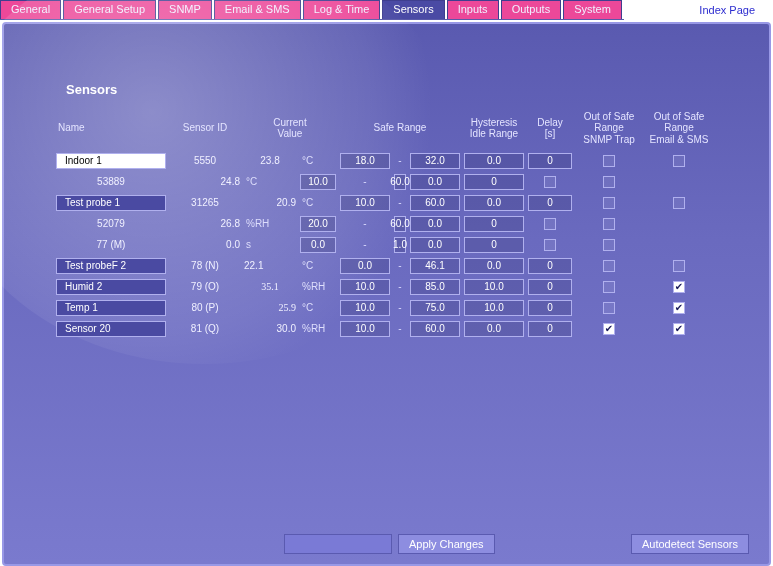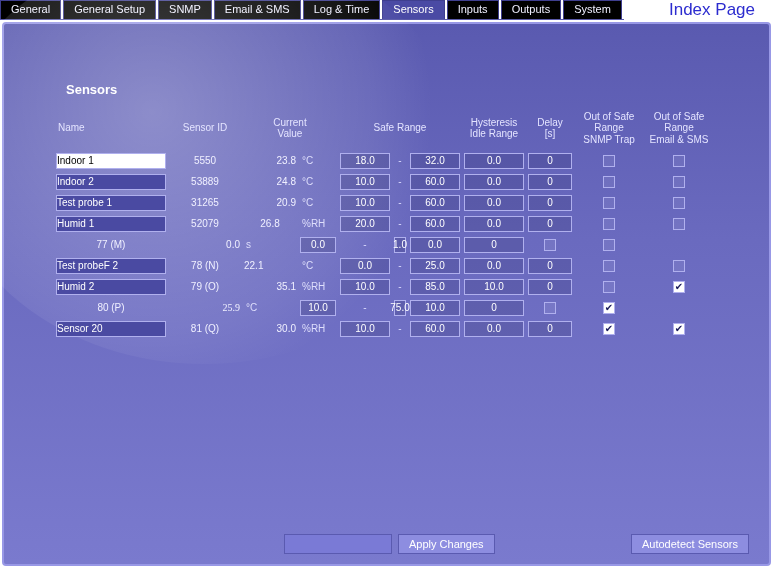--- a/index.html
+++ b/index.html
@@ -15,35 +15,35 @@
     display: flex;
     align-items: center;
     height: 20px;
     background: #fff;
   }
   .tabstrip { display: flex; height: 20px; border-bottom: 1px solid #5a5aa9; }
   .tab {
     padding: 2px 10px;
     font-size: 11px;
     color: #f0f0ff;
-    background: #000000;
+    background: #ec4899;
     border: 1px solid #3f3f8f;
     border-bottom: none;
     margin-right: 2px;
     cursor: pointer;
   }
   .tab.active {
     background: #4a4aa4;
     color: #ffffff;
   }
   .index-link {
     margin-left: auto;
     margin-right: 18px;
     color: #2c2ccf;
-    font-size: 17px;
+    font-size: 11px;
     cursor: pointer;
   }
   .panel-outer {
     position: relative;
     margin: 2px;
     width: 769px;
     height: 544px;
     background: linear-gradient(180deg, #5a5ab0 0%, #6a6abf 40%, #7a7ace 100%);
     border: 2px solid #9898e6;
     border-radius: 4px;
@@ -92,21 +92,21 @@
   .cell-input, .cell-box, .name-box {
     background: rgba(20,20,70,0.16);
     border: 1px solid #b0b0ee;
     color: #fff;
     font-size: 10px;
     height: 16px;
     text-align: center;
     display: flex; align-items: center; justify-content: center;
     width: 100%;
   }
-  .name-box { justify-content: flex-start; padding: 0 0; background: #4a4aa2; }
+  .name-box { justify-content: flex-start; padding: 0 8px; background: #4a4aa2; }
   .name-box.inverse { background: #fff; color: #000; }
   .sid, .cv { color: #f0f0ff; text-align: center; width: 100%; }
   .dash { color: #dadaff; text-align: center; }
   .chk {
     width: 12px; height: 12px;
     border: 1px solid #b0b0ee;
     background: rgba(255,255,255,0.07);
     display: flex; align-items: center; justify-content: center;
     cursor: pointer;
   }
@@ -180,21 +180,21 @@
     </div>
     <div id="rows">
         <div class="row">
           <div class="left">
             <div class="name-box inverse">Indoor 1</div>
           </div>
           <div>
             <span class="sid">5550</span>
           </div>
           <div>
-            <span class="cv" style="text-align:right;display:block;width:100%;">23.8</span>
+            <span class="cv" style="text-align:center;display:block;width:100%;">23.8</span>
           </div>
           <div class="unit">°C</div>
           <div>
             <div class="cell-box">18.0</div>
           </div>
           <div class="dash">-</div>
           <div>
             <div class="cell-box">32.0</div>
           </div>
           <div>
@@ -204,23 +204,20 @@
             <div class="cell-box">0</div>
           </div>
           <div>
             <div class="chk"></div>
           </div>
           <div>
             <div class="chk"></div>
           </div>
         </div>
         <div class="row">
-          <div class="left">
-            <div class="name-box">Indoor 2</div>
-          </div>
           <div>
             <span class="sid">53889</span>
           </div>
           <div>
             <span class="cv" style="text-align:right;display:block;width:100%;">24.8</span>
           </div>
           <div class="unit">°C</div>
           <div>
             <div class="cell-box">10.0</div>
           </div>
@@ -266,28 +263,25 @@
             <div class="cell-box">0</div>
           </div>
           <div>
             <div class="chk"></div>
           </div>
           <div>
             <div class="chk"></div>
           </div>
         </div>
         <div class="row">
-          <div class="left">
-            <div class="name-box">Humid 1</div>
-          </div>
           <div>
             <span class="sid">52079</span>
           </div>
           <div>
-            <span class="cv" style="text-align:center;display:block;width:100%;">26.8</span>
+            <span class="cv" style="text-align:right;display:block;width:100%;">26.8</span>
           </div>
           <div class="unit">%RH</div>
           <div>
             <div class="cell-box">20.0</div>
           </div>
           <div class="dash">-</div>
           <div>
             <div class="cell-box">60.0</div>
           </div>
           <div>
@@ -340,21 +334,21 @@
           </div>
           <div>
             <span class="cv" style="text-align:left;display:block;width:100%;">22.1</span>
           </div>
           <div class="unit">°C</div>
           <div>
             <div class="cell-box">0.0</div>
           </div>
           <div class="dash">-</div>
           <div>
-            <div class="cell-box">25.0</div>
+            <div class="cell-box">46.1</div>
           </div>
           <div>
             <div class="cell-box">0.0</div>
           </div>
           <div>
             <div class="cell-box">0</div>
           </div>
           <div>
             <div class="chk"></div>
           </div>
@@ -363,21 +357,21 @@
           </div>
         </div>
         <div class="row">
           <div class="left">
             <div class="name-box">Humid 2</div>
           </div>
           <div>
             <span class="sid">79 (O)</span>
           </div>
           <div>
-            <span class="cv" style="text-align:right;display:block;width:100%;">35.1</span>
+            <span class="cv" style="text-align:center;display:block;width:100%;font-family:Liberation Serif, serif;">35.1</span>
           </div>
           <div class="unit">%RH</div>
           <div>
             <div class="cell-box">10.0</div>
           </div>
           <div class="dash">-</div>
           <div>
             <div class="cell-box">85.0</div>
           </div>
           <div>
@@ -387,20 +381,23 @@
             <div class="cell-box">0</div>
           </div>
           <div>
             <div class="chk"></div>
           </div>
           <div>
             <div class="chk checked"></div>
           </div>
         </div>
         <div class="row">
+          <div class="left">
+            <div class="name-box">Temp 1</div>
+          </div>
           <div>
             <span class="sid">80 (P)</span>
           </div>
           <div>
             <span class="cv" style="text-align:right;display:block;width:100%;font-family:Liberation Serif, serif;">25.9</span>
           </div>
           <div class="unit">°C</div>
           <div>
             <div class="cell-box">10.0</div>
           </div>

